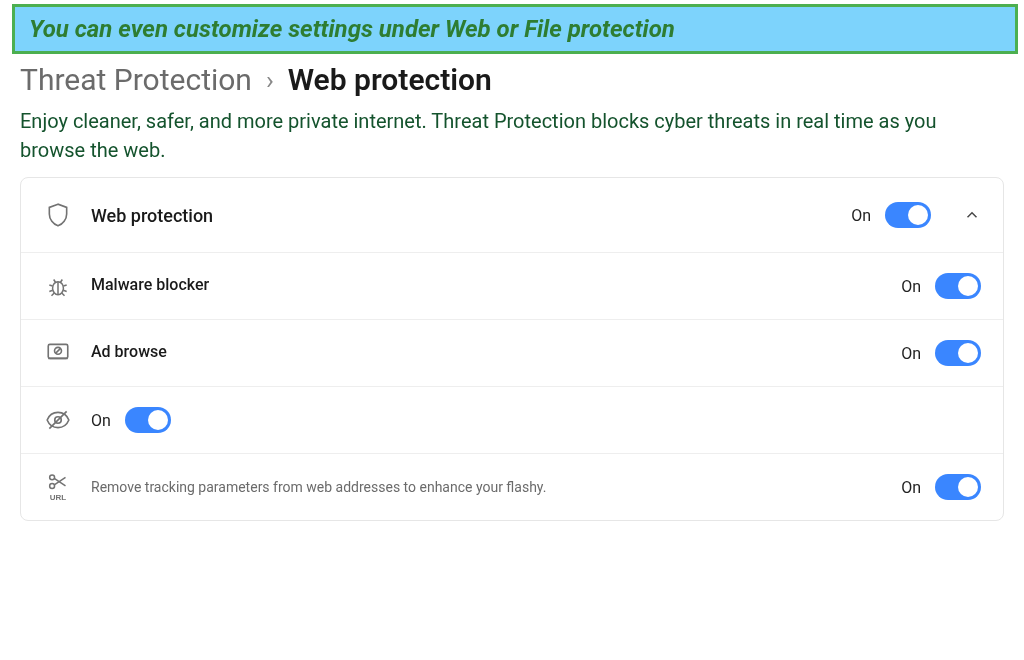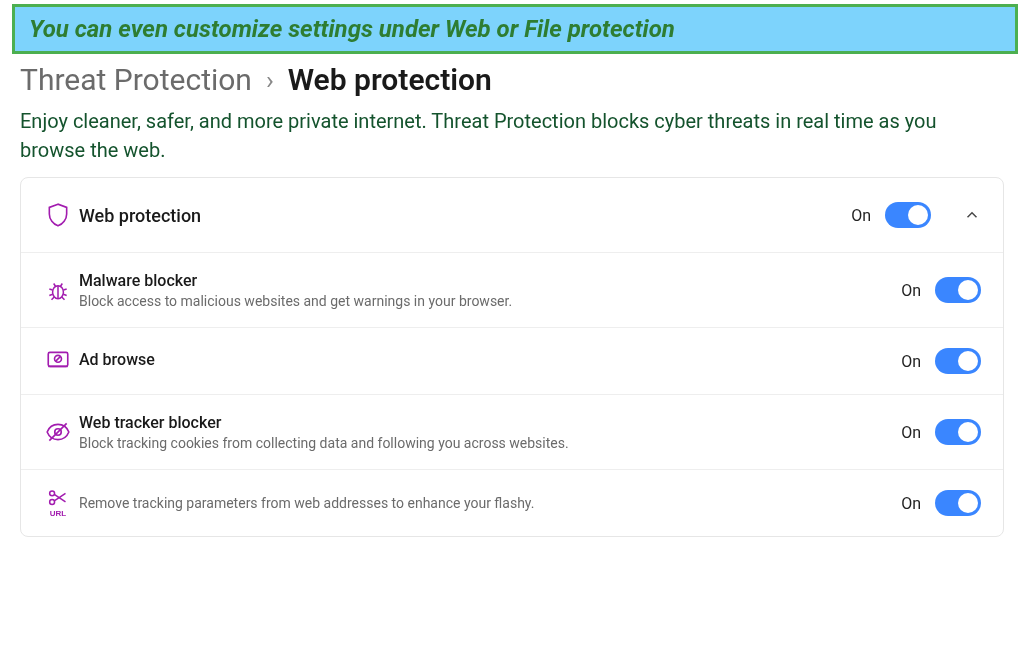--- a/index.html
+++ b/index.html
@@ -73,22 +73,22 @@
     .row-header {
       padding: 22px 22px;
     }
     .row-icon {
       width: 30px;
       height: 30px;
       flex-shrink: 0;
       display: flex;
       align-items: center;
       justify-content: center;
-      margin-right: 6px;
-      color: #a21caf;
+      margin-right: 18px;
+      color: #737373;
     }
     .row-body {
       flex: 1;
     }
     .row-title {
       font-size: 16px;
       font-weight: 500;
       color: #1a1a1a;
       margin-bottom: 3px;
     }
@@ -183,21 +183,20 @@
           <ellipse cx="12" cy="14" rx="5" ry="6"></ellipse>
           <path d="M8 6 L10 9 M16 6 L14 9"></path>
           <path d="M4 11 L7 12 M20 11 L17 12"></path>
           <path d="M4 17 L7 16 M20 17 L17 16"></path>
           <path d="M6 21 L8.5 18.5 M18 21 L15.5 18.5"></path>
           <line x1="12" y1="8" x2="12" y2="20"></line>
         </svg>
       </div>
       <div class="row-body">
         <div class="row-title">Malware blocker</div>
-        <div class="row-desc">Block access to malicious websites and get warnings in your browser.</div>
       </div>
       <div class="row-controls">
         <span class="state-label">On</span>
         <div class="toggle">
           <div class="toggle-knob"></div>
         </div>
       </div>
     </div>
 
     <div class="row">
@@ -221,24 +220,20 @@
     </div>
 
     <div class="row">
       <div class="row-icon">
         <svg viewBox="0 0 24 24" width="26" height="26" fill="none" stroke="currentColor" stroke-width="1.5">
           <path d="M2 12 C4 7 8 5 12 5 C16 5 20 7 22 12 C20 17 16 19 12 19 C8 19 4 17 2 12 Z"></path>
           <circle cx="12" cy="12" r="3"></circle>
           <line x1="4" y1="20" x2="20" y2="4"></line>
         </svg>
       </div>
-      <div class="row-body">
-        <div class="row-title">Web tracker blocker</div>
-        <div class="row-desc">Block tracking cookies from collecting data and following you across websites.</div>
-      </div>
       <div class="row-controls">
         <span class="state-label">On</span>
         <div class="toggle">
           <div class="toggle-knob"></div>
         </div>
       </div>
     </div>
 
     <div class="row">
       <div class="row-icon">

